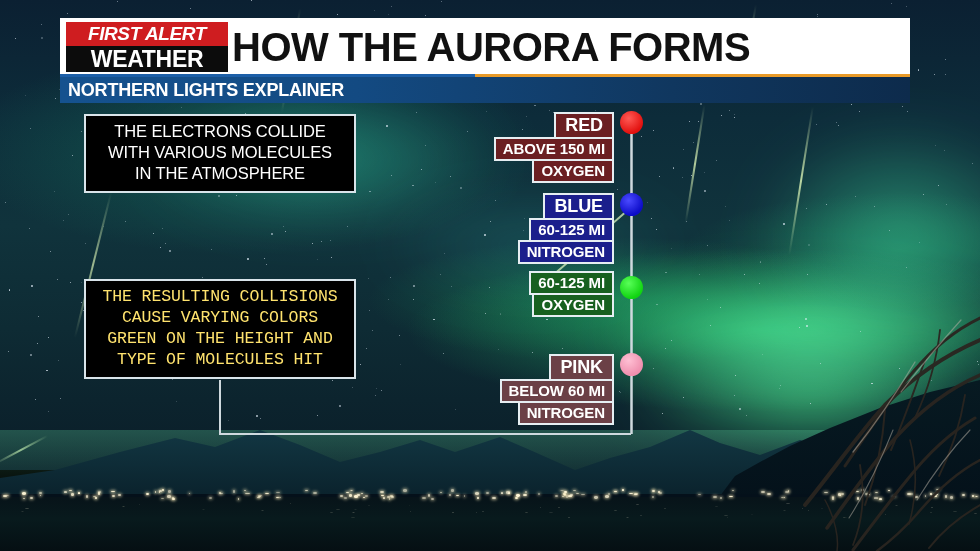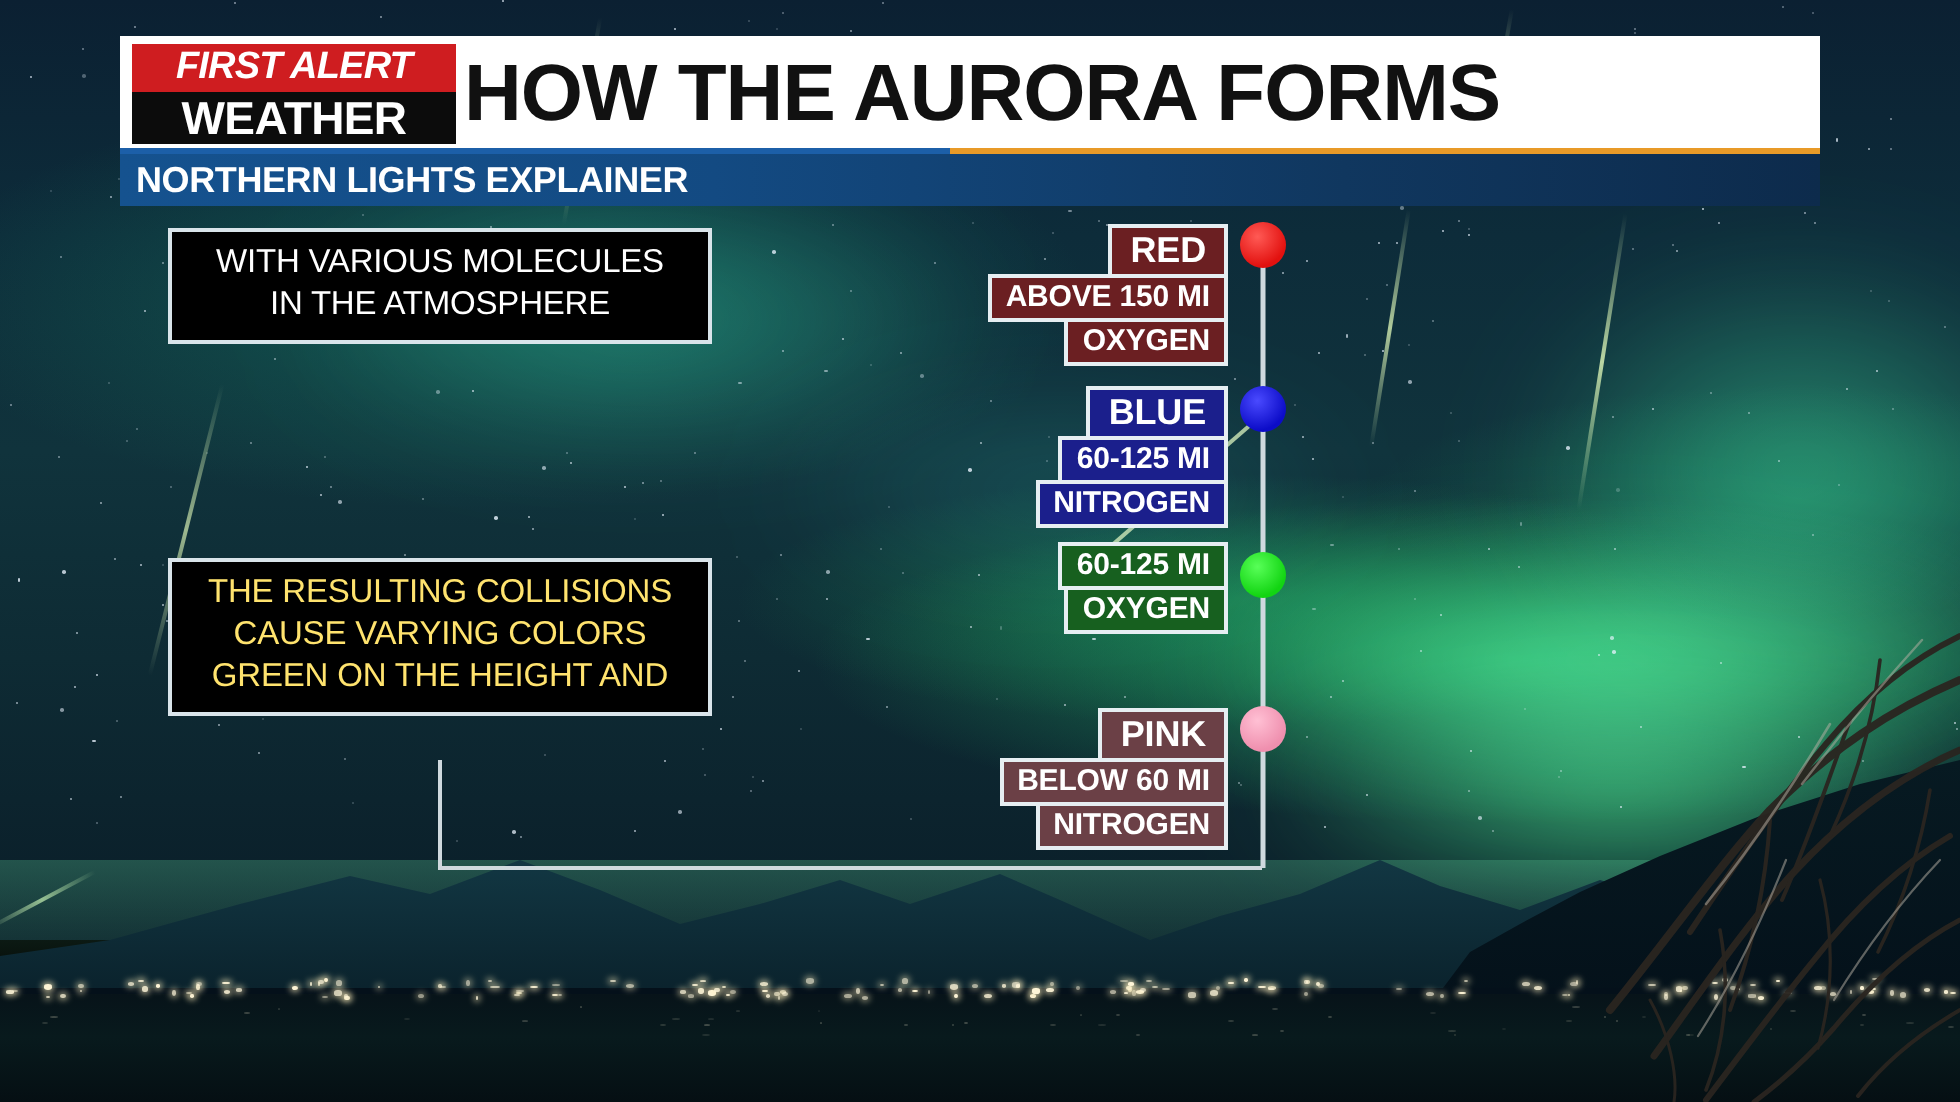--- a/index.html
+++ b/index.html
@@ -87,21 +87,21 @@
     color:#ffffff; font-size:18px; font-weight:bold; letter-spacing:-0.2px;
     white-space:nowrap;
   }
 
   
   .callout {
     position:absolute; background:#000000; border:2px solid #d9e4ea; z-index:9;
     text-align:center; padding:5px 10px 7px 10px;
   }
   #callout-electrons { left:84px; top:114px; width:272px; }
-  #callout-collisions { left:84px; top:279px; width:272px; }
+  #callout-collisions { left:84px; top:279px; width:272px;font-family:Liberation Mono, monospace; }
   .callout-line { font-size:16.5px; line-height:21px; letter-spacing:-0.1px; white-space:nowrap; }
   #callout-electrons .callout-line { color:#ffffff; }
   #callout-collisions .callout-line { color:#ffe36e; }
 
   
   #connectors { position:absolute; left:0; top:0; width:980px; height:551px; z-index:8; }
 
   
   .layer-stack { position:absolute; z-index:9; display:flex; flex-direction:column; align-items:flex-end; }
   .layer-chip {
@@ -758,28 +758,30 @@
 <svg id="connectors" viewBox="0 0 980 551">
 
   <line x1="631.5" y1="122" x2="631.5" y2="434" stroke="#cfd9de" stroke-width="2.5"></line>
 
   <polyline points="220,380 220,434 631,434" fill="none" stroke="#cfd9de" stroke-width="2"></polyline>
 
   <line x1="628" y1="210" x2="544" y2="283" stroke="#cfe8b8" stroke-width="2" opacity="0.8"></line>
 </svg>
 
 <div class="callout" id="callout-electrons">
+  <div class="callout-line">THE ELECTRONS COLLIDE</div>
   <div class="callout-line">WITH VARIOUS MOLECULES</div>
   <div class="callout-line">IN THE ATMOSPHERE</div>
 </div>
 
 <div class="callout" id="callout-collisions">
   <div class="callout-line">THE RESULTING COLLISIONS</div>
   <div class="callout-line">CAUSE VARYING COLORS</div>
   <div class="callout-line">GREEN ON THE HEIGHT AND</div>
+  <div class="callout-line">TYPE OF MOLECULES HIT</div>
 </div>
 
 <div class="layer-stack stack-red" id="stack-red">
   <div class="layer-chip title">RED</div>
   <div class="layer-chip">ABOVE 150 MI</div>
   <div class="layer-chip">OXYGEN</div>
 </div>
 
 <div class="layer-stack stack-blue" id="stack-blue">
   <div class="layer-chip title">BLUE</div>

